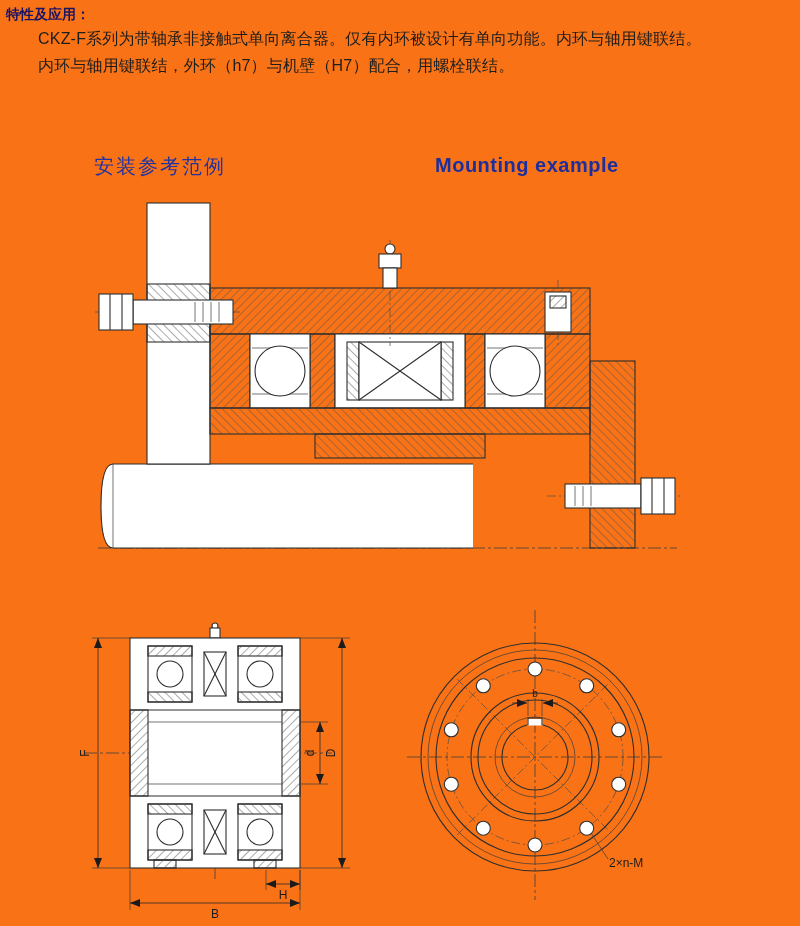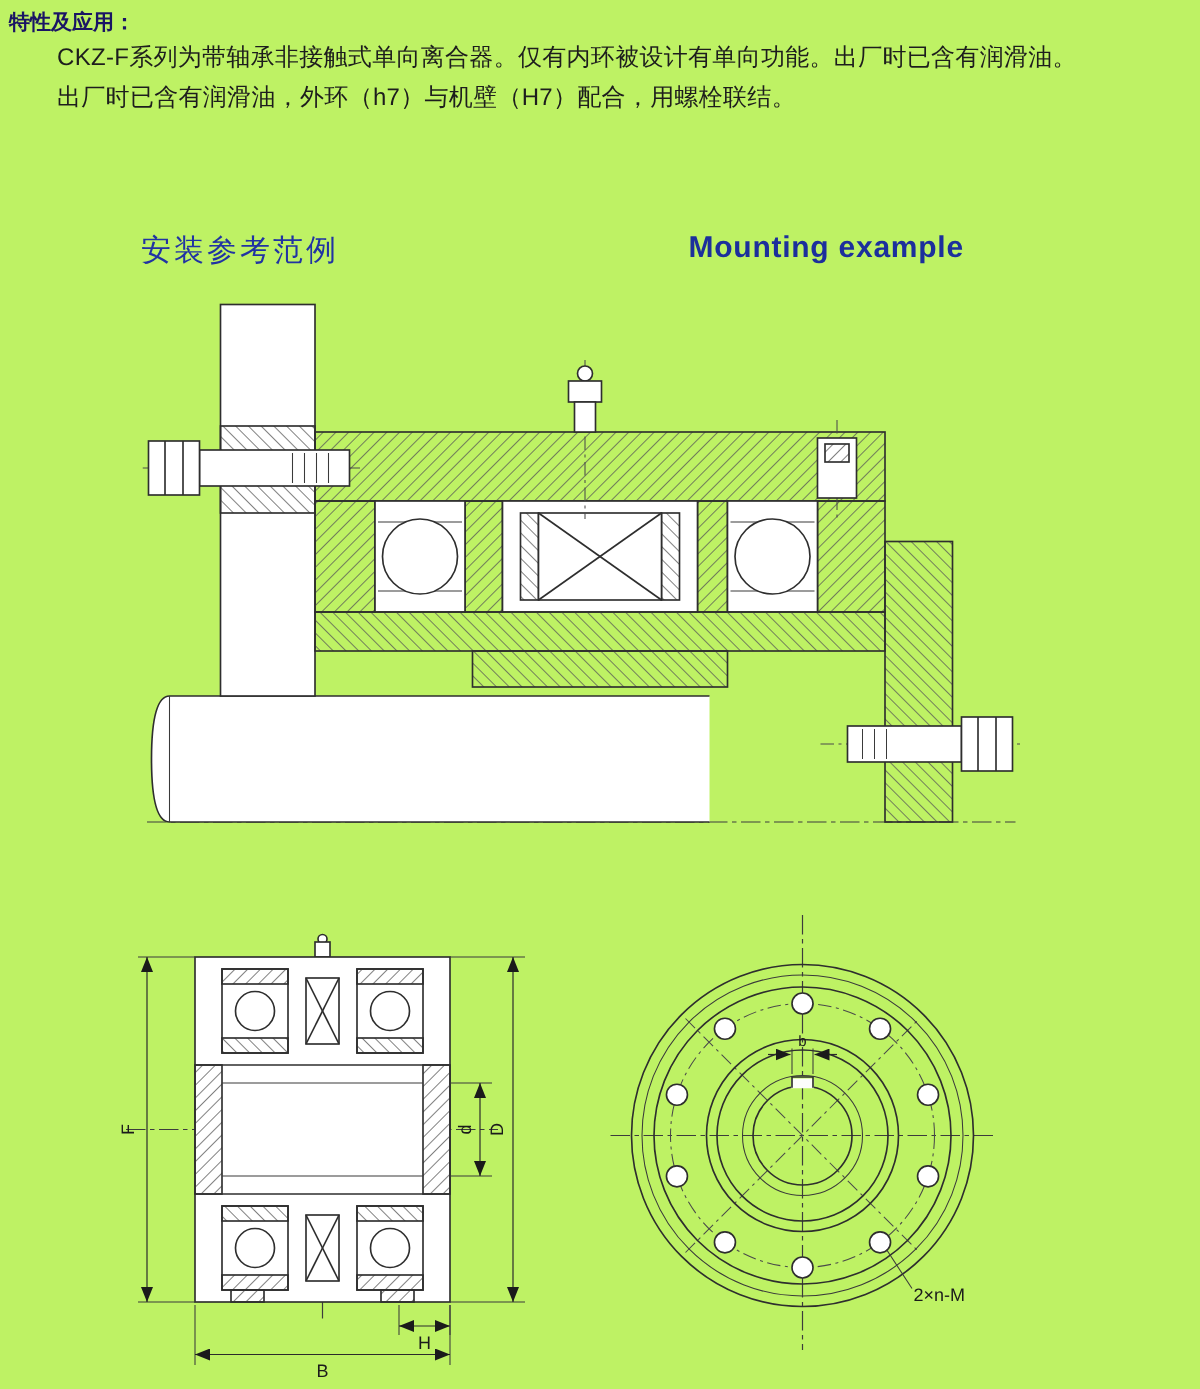--- a/index.html
+++ b/index.html
@@ -1,45 +1,45 @@
 <!DOCTYPE html>
 <html><head>
 <meta charset="utf-8">
 <style>
   *{box-sizing:border-box}
   body{margin:0;background:#e9e9e9}
-  .page{position:relative;width:800px;height:926px;background:#bef264;
+  .page{position:relative;width:800px;height:926px;background:#f97316;
         font-family:"Liberation Sans",sans-serif;color:#1c1c1c;overflow:hidden}
   .intro{position:absolute;top:3px;left:6px;width:790px}
   .sec-title{margin:0;font-size:14px;font-weight:bold;color:#1a1464;line-height:22px}
   .para{margin:0;font-size:16px;line-height:27px;text-indent:2em;color:#1d1d1d;letter-spacing:.2px}
   .h-cn{position:absolute;left:94px;top:153px;margin:0;font-size:20px;font-weight:normal;
         color:#2133a3;letter-spacing:2px}
-  .h-en{position:absolute;left:459px;top:154px;margin:0;font-size:20px;font-weight:bold;
+  .h-en{position:absolute;left:435px;top:154px;margin:0;font-size:20px;font-weight:bold;
         color:#1c2f9c;letter-spacing:.5px}
   svg.drawing{position:absolute}
   .main-drawing{left:95px;top:196px;width:585px;height:380px}
   .side-drawing{left:70px;top:622px;width:305px;height:300px}
   .front-drawing{left:395px;top:600px;width:285px;height:310px}
   .cl{stroke:#3c3c3c;stroke-width:.8;stroke-dasharray:13 3 3 3}
   .cl2{stroke:#4a4a4a;stroke-width:.7;stroke-dasharray:9 3 2 3}
   .thin{stroke-width:.7;stroke:#3a3a3a}
   .dim{stroke-width:.8;stroke:#2a2a2a}
   .lbl{font-size:12px;fill:#1b1b1b;stroke:none;font-family:"Liberation Sans",sans-serif}
   .lbl-s{font-size:10px;fill:#1b1b1b;stroke:none;font-family:"Liberation Sans",sans-serif}
 </style>
 </head>
 <body>
 
 <div class="page">
 
   <div class="intro">
     <h3 class="sec-title">特性及应用：</h3>
-    <p class="para">CKZ-F系列为带轴承非接触式单向离合器。仅有内环被设计有单向功能。出厂时已含有润滑油。</p>
-    <p class="para">出厂时已含有润滑油，外环（h7）与机壁（H7）配合，用螺栓联结。</p>
+    <p class="para">CKZ-F系列为带轴承非接触式单向离合器。仅有内环被设计有单向功能。内环与轴用键联结。</p>
+    <p class="para">内环与轴用键联结，外环（h7）与机壁（H7）配合，用螺栓联结。</p>
   </div>
 
   <h2 class="h-cn">安装参考范例</h2>
   <h2 class="h-en">Mounting example</h2>
 
   <svg class="drawing main-drawing" viewBox="0 0 585 380">
     <defs>
       <pattern id="hA" width="6" height="6" patternUnits="userSpaceOnUse" patternTransform="rotate(45)">
         <line x1="0" y1="0" x2="0" y2="6" stroke="#565656" stroke-width="1"></line>
       </pattern>

